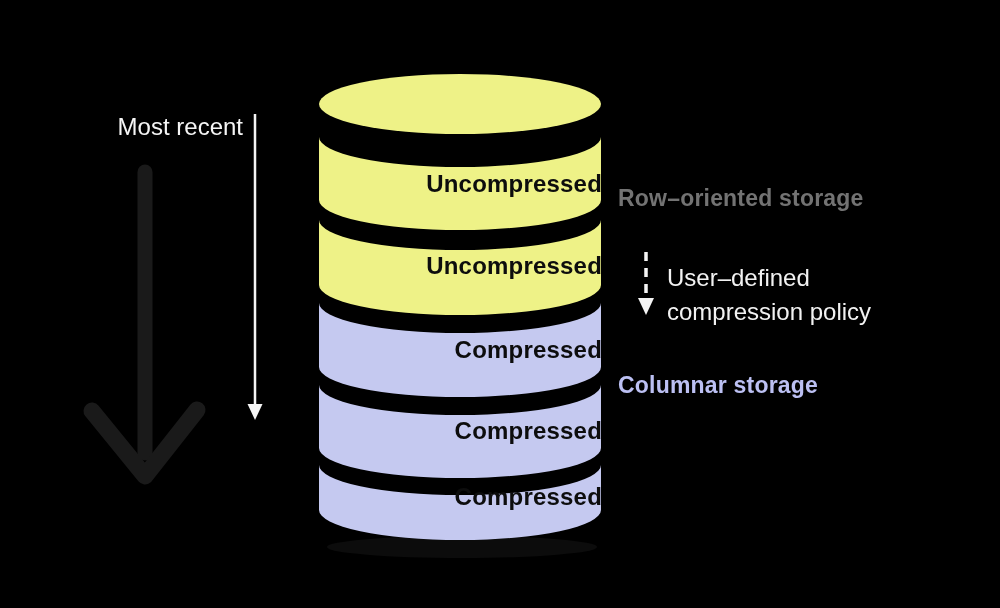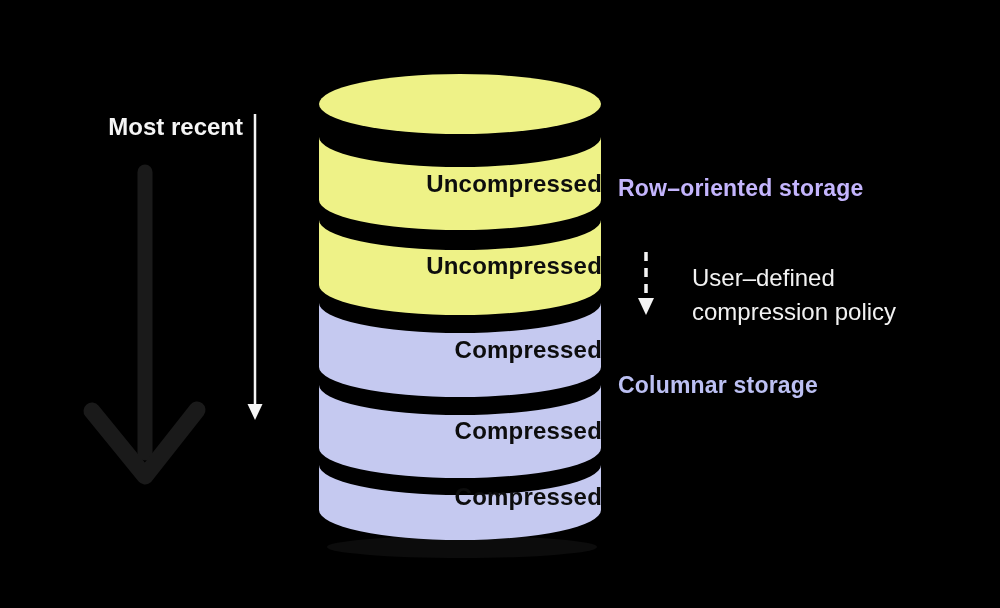--- a/index.html
+++ b/index.html
@@ -8,29 +8,29 @@
     font-family:"Liberation Sans", sans-serif;overflow:hidden;
   }
   .scene-svg{position:absolute;left:0;top:0;}
   .band-label{
     position:absolute;left:318px;width:284px;text-align:right;
     font-size:24px;font-weight:600;color:#0D0D0D;line-height:28px;
     letter-spacing:0.2px;
   }
   .left-label{
     position:absolute;left:83px;top:111px;width:160px;text-align:right;
-    color:#F5F5F5;font-size:24px;font-weight:700;line-height:32px;
+    color:#F5F5F5;font-size:24px;font-weight:400;line-height:32px;
   }
   .row-label{
-    position:absolute;left:618px;top:175px;
-    color:#c4b5fd;font-size:23px;font-weight:600;letter-spacing:0.2px;
+    position:absolute;left:618px;top:185px;
+    color:#737373;font-size:23px;font-weight:600;letter-spacing:0.2px;
   }
   .policy-label{
     position:absolute;left:667px;top:261px;
-    color:#F2F2F2;font-size:24px;font-weight:400;line-height:34px;margin-left:25px;
+    color:#F2F2F2;font-size:24px;font-weight:400;line-height:34px;
   }
   .columnar-label{
     position:absolute;left:618px;top:372px;
     color:#BCC0F3;font-size:23px;font-weight:600;letter-spacing:0.2px;text-align:right;
   }
 </style>
 </head>
 <body>
 
 <div class="canvas">

